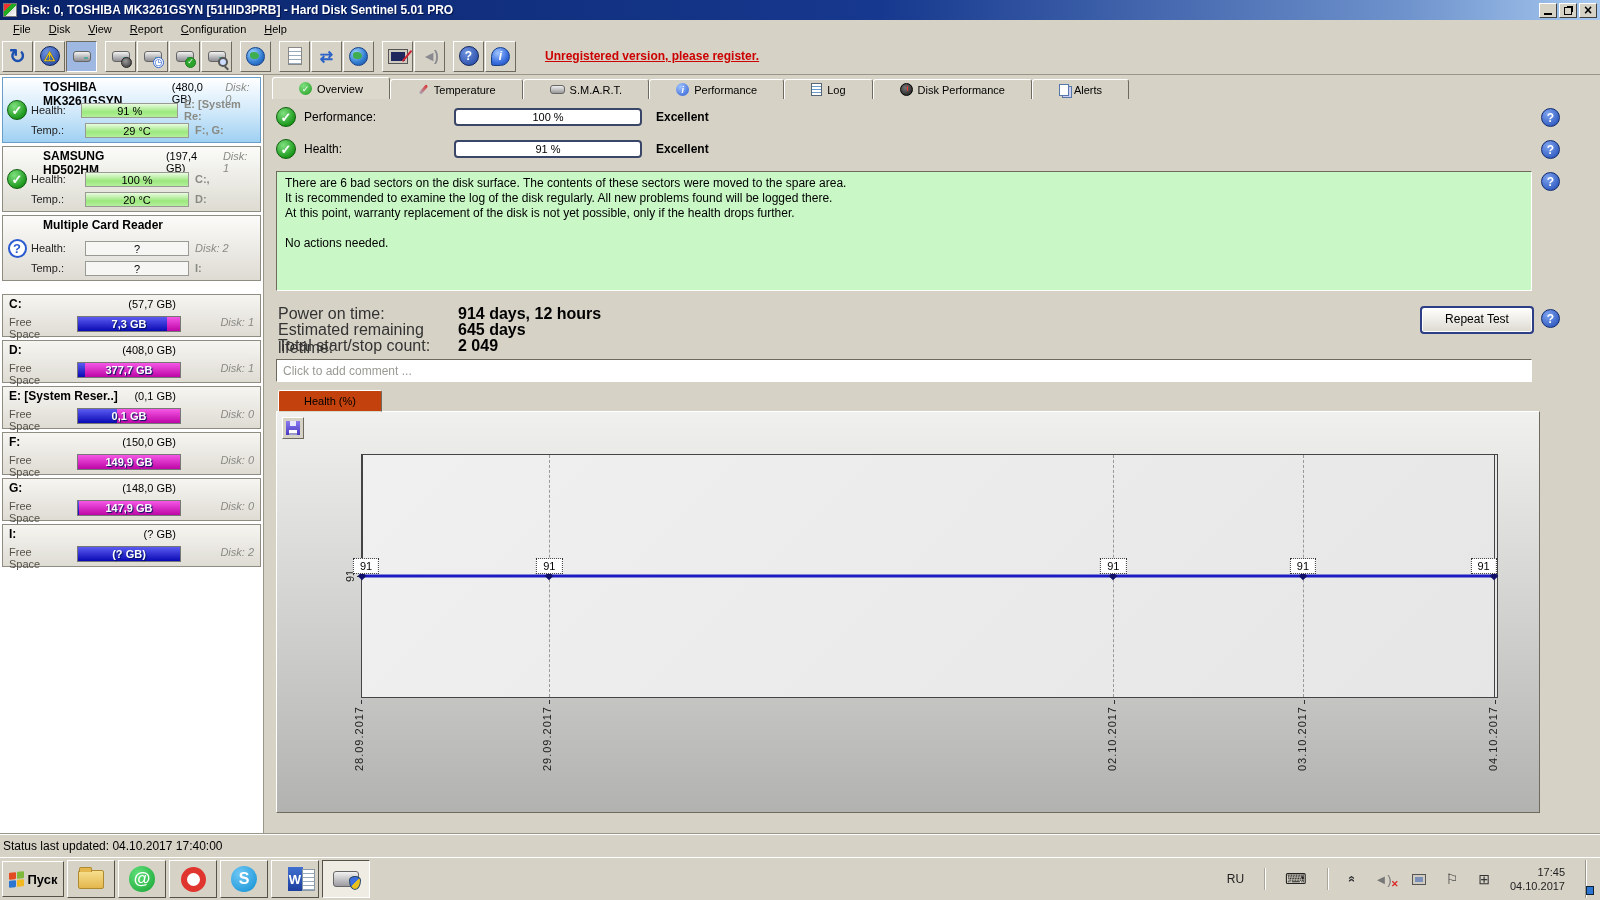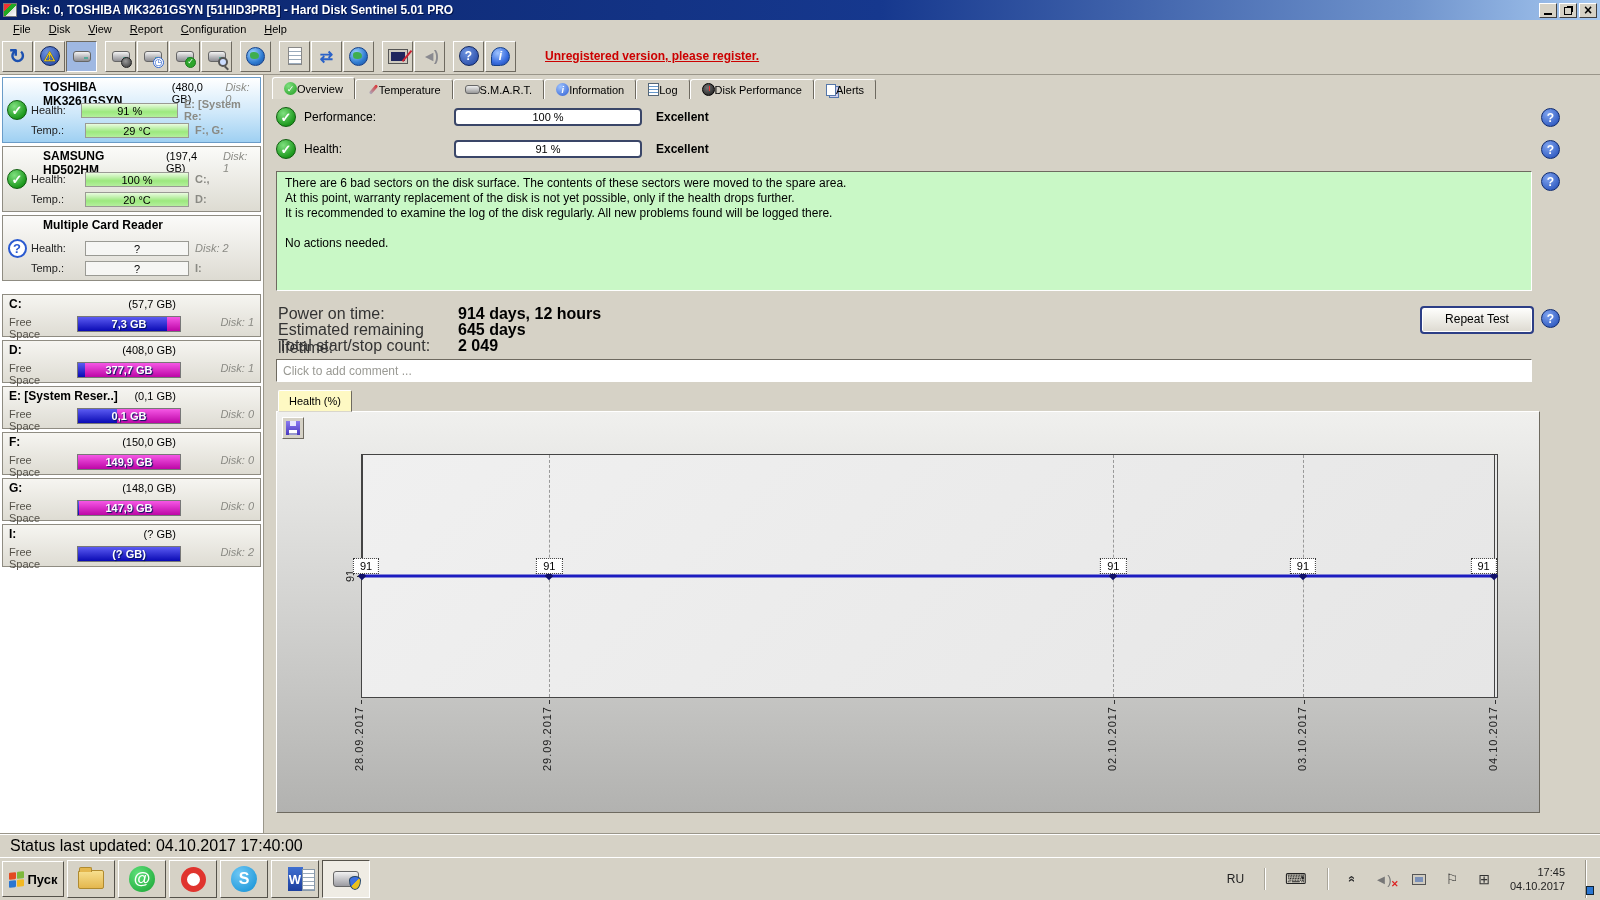--- a/index.html
+++ b/index.html
@@ -114,21 +114,21 @@
   .pbar { width:104px; height:16px; border:1px solid #777; display:flex; position:relative; background:#fff; }
   .pbar .used { height:100%; background:linear-gradient(#5b5bf2,#0a0ab4); }
   .pbar .freep { flex:1; background:linear-gradient(#f557e5,#bd06a6); }
   .pbar .ptext { position:absolute; inset:0; text-align:center; color:#fff; font-weight:bold;
     line-height:15px; text-shadow:1px 1px 1px #00145a; }
   .pp-disk { margin-left:auto; color:#8a8a84; font-style:italic; }
 
   
   .content { flex:1; position:relative; background:#d6d2c6; }
   .tabs { position:absolute; top:2px; left:8px; display:flex; align-items:flex-end; height:22px; }
-  .tab { height:20px; display:flex; align-items:center; padding:0 11px;
+  .tab { height:20px; display:flex; align-items:center; gap:5px; padding:0 26px;
     border:1px solid; border-color:#fff #6e6a60 #6e6a60 #fff; border-bottom:none;
     background:#d6d2c6; border-radius:3px 3px 0 0;margin-top:11px; }
   .tab.active { height:22px; background:#dcd8cc; font-weight:normal; }
   .tico { display:inline-flex; }
   .tico.check { width:13px; height:13px; border-radius:50%;
     background:radial-gradient(circle at 35% 30%,#7fe07f,#1e9a1e); color:#fff; font-size:9px;
     align-items:center; justify-content:center; }
   .tico.check::before{content:"✓";}
   .tico.thermo { width:12px; height:12px; position:relative; }
   .tico.thermo::before { content:""; position:absolute; left:5px; top:0; width:3px; height:11px;
@@ -175,22 +175,22 @@
     background:linear-gradient(#fdfdfb,#dedbd2); border:1px solid #fff; outline:2px solid #2c3e86;
     border-radius:2px; text-align:center; line-height:21px; font-size:12px; }
 
   .comment { position:absolute; left:12px; top:284px; width:1256px; height:23px;
     border:1px solid; border-color:#6e6a60 #fff #fff #6e6a60; background:#fff;
     font-family:"Liberation Sans",sans-serif; font-size:12px; color:#8a8a84; padding:0 6px; }
   .comment::placeholder { color:#9a9a94; }
 
   
   .chartpanel { position:absolute; left:12px; top:315px; width:1264px; height:423px; }
-  .chart-tab { position:absolute; top:0; left:2px; height:22px; padding:0 10px; z-index:2;
-    border:1px solid; border-color:#fff #6e6a60 #d9d6cc #fff; background:#fef9c3;
+  .chart-tab { position:absolute; top:0; left:2px; height:22px; padding:0 25px; z-index:2;
+    border:1px solid; border-color:#fff #6e6a60 #d9d6cc #fff; background:#c2410c;
     border-radius:2px 2px 0 0; line-height:20px; }
   .chart-body { position:absolute; top:21px; left:0; right:0; bottom:0;
     border:1px solid; border-color:#fff #6e6a60 #6e6a60 #fff;
     background:linear-gradient(#f0f0ee 0%,#cfcfcd 55%,#b2b2b0 100%); }
   .save-btn { position:absolute; left:5px; top:5px; width:22px; height:22px; background:#d6d2c6;
     border:1px solid; border-color:#fff #6e6a60 #6e6a60 #fff; display:flex; align-items:center; justify-content:center; }
   .floppy { width:14px; height:14px; background:linear-gradient(#8a7af0,#4b3ac0); position:relative; }
   .floppy::before { content:""; position:absolute; left:4px; top:0; width:6px; height:5px; background:#e8e8ff; }
   .floppy::after { content:""; position:absolute; left:3px; bottom:0; width:8px; height:5px;
     background:#fff; background-image:linear-gradient(#fff 60%,#99c 60%); }
@@ -207,21 +207,21 @@
   .ylabel { position:absolute; left:-18px; top:50%; transform:rotate(-90deg) translateX(50%);
     transform-origin:center; font-size:11px; color:#222; }
   .ytickmark { position:absolute; left:-5px; top:50%; width:5px; height:1px; background:#333; }
   .date-axis { position:absolute; left:84px; top:288px; width:1137px; height:75px; }
   .tick { position:absolute; top:0; width:1px; height:4px; background:#333; }
   .datelabel { position:absolute; top:6px; writing-mode:vertical-rl; transform:rotate(180deg);
     font-size:11px; color:#222; letter-spacing:1px; margin-left:-8px; white-space:nowrap; }
 
   
   .statusbar { height:24px; border-top:1px solid #9a968a; box-shadow:inset 0 1px 0 #fff;
-    display:flex; align-items:center; padding-left:10px; font-size:16px; background:#d6d2c6; }
+    display:flex; align-items:center; padding-left:3px; font-size:12px; background:#d6d2c6; }
   .taskbar { height:43px; background:#d6d2c6; border-top:1px solid #fff; display:flex; align-items:center;
     padding:0 2px; gap:3px; }
   .startbtn { width:62px; height:36px; background:#d6d2c6; border:1px solid;
     border-color:#fff #55524a #55524a #fff; display:flex; align-items:center; justify-content:center; gap:4px;
     font-weight:bold; font-size:13px; }
   .winlogo { width:15px; height:15px; display:grid; grid-template-columns:7px 7px; grid-gap:1px;
     transform:skewY(-6deg); }
   .winlogo i { width:7px; height:7px; border-radius:1px; }
   .winlogo i:nth-child(1){background:#e34b22;} .winlogo i:nth-child(2){background:#7eb93c;}
   .winlogo i:nth-child(3){background:#2a76d2;} .winlogo i:nth-child(4){background:#f2b822;}
@@ -528,21 +528,21 @@
         <span class="tab">
             <span class="tico thermo"></span>
             <span>Temperature</span>
           </span>
         <span class="tab">
             <span class="tico disk-s"></span>
             <span>S.M.A.R.T.</span>
           </span>
         <span class="tab">
             <span class="tico info-s"></span>
-            <span>Information</span>
+            <span>Performance</span>
           </span>
         <span class="tab">
             <span class="tico doc-s"></span>
             <span>Log</span>
           </span>
         <span class="tab">
             <span class="tico gauge-s"></span>
             <span>Disk Performance</span>
           </span>
         <span class="tab">
@@ -572,22 +572,22 @@
         </div>
       <div class="helpcol" style="left:1277px; top:97px">
           <span class="help-icon"></span>
         </div>
       <div class="helpcol" style="left:1277px; top:234px">
           <span class="help-icon"></span>
         </div>
 
       <div class="msgbox">
         <div>There are 6 bad sectors on the disk surface. The contents of these sectors were moved to the spare area.</div>
+        <div>It is recommended to examine the log of the disk regularly. All new problems found will be logged there.</div>
         <div>At this point, warranty replacement of the disk is not yet possible, only if the health drops further.</div>
-        <div>It is recommended to examine the log of the disk regularly. All new problems found will be logged there.</div>
         <div class="msg-bold">No actions needed.</div>
       </div>
 
       <div class="stats">
         <div class="stat-row">
             <span class="stat-label">Power on time:</span>
             <span class="stat-value">914 days, 12 hours</span>
           </div>
         <div class="stat-row">
             <span class="stat-label">Estimated remaining lifetime:</span>

